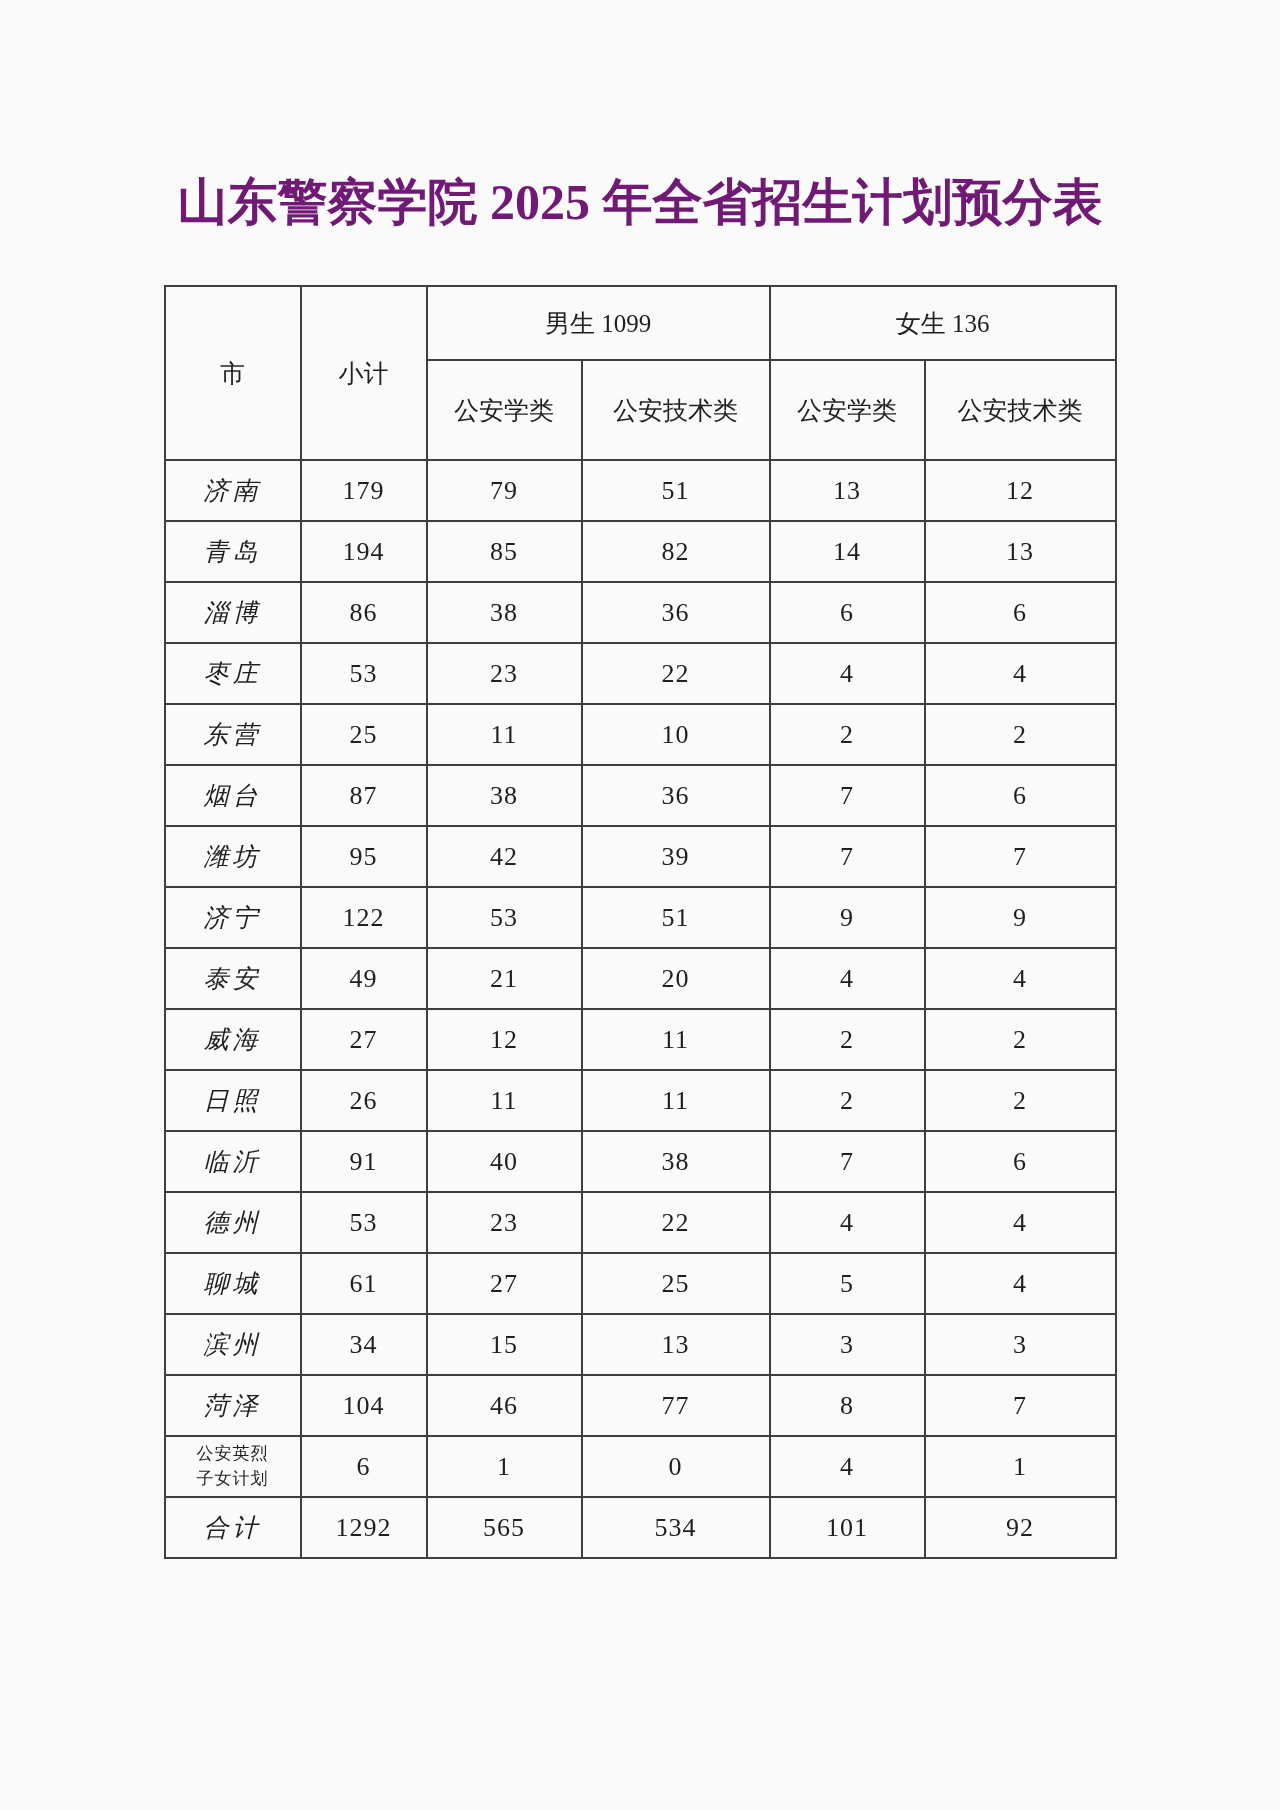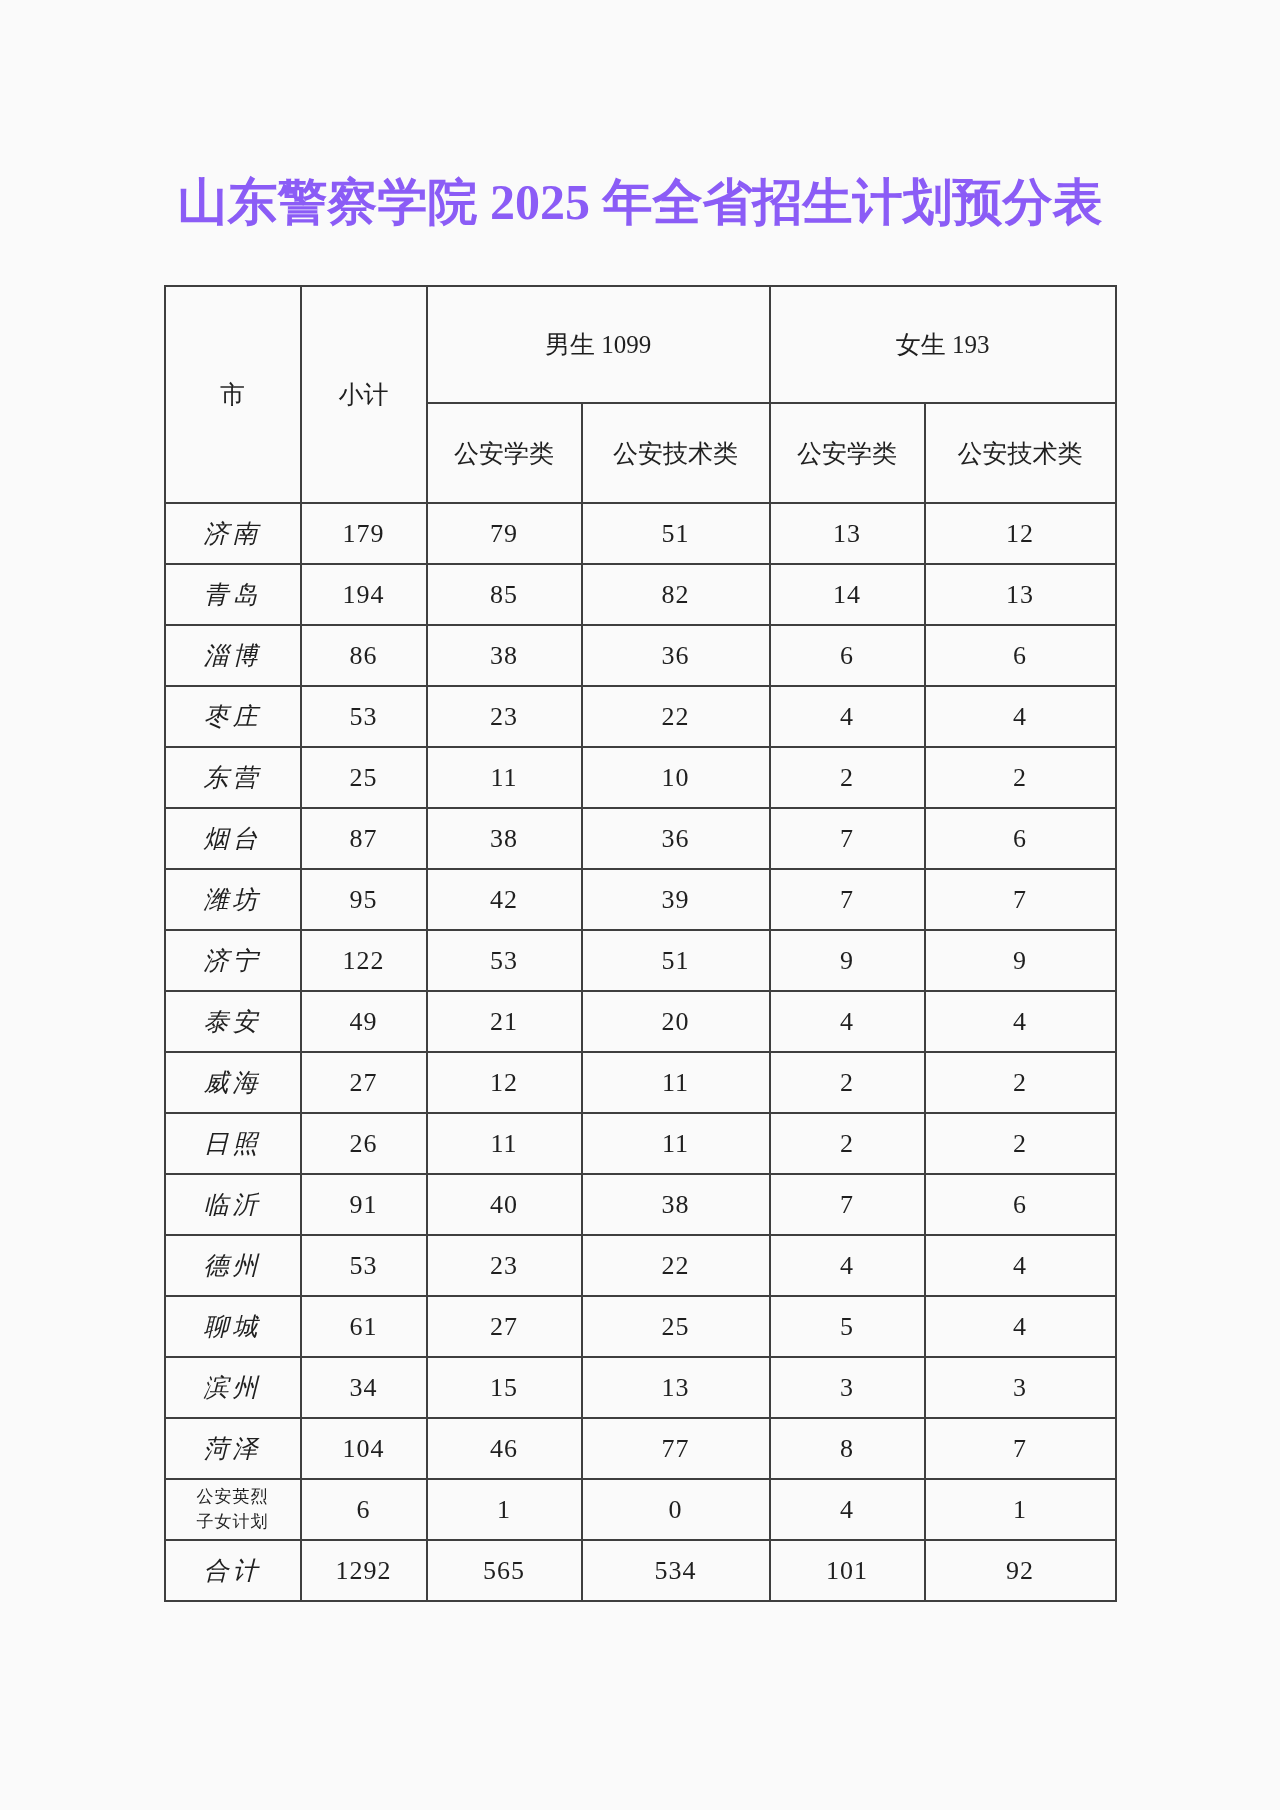--- a/index.html
+++ b/index.html
@@ -10,38 +10,38 @@
     font-family: "Liberation Serif", "DejaVu Serif", serif;
   }
   body { height: 1810px; overflow: hidden; }
 
   .doc-title {
     margin-top: 172px;
     text-align: center;
     font-size: 50px;
     font-weight: bold;
     line-height: 1.22;
-    color: #8b5cf6;
+    color: #701a75;
   }
   .doc-title .title-line { display: block; }
 
   table.plan-table {
     border-collapse: collapse;
     table-layout: fixed;
     margin: 52px auto 0 auto;
   }
   .plan-table th, .plan-table td {
     border: 2px solid #3f3f3f;
     text-align: center;
     vertical-align: middle;
     font-weight: normal;
     background: #fafafa;
     overflow: hidden;
   }
-  .plan-table thead .group-row th { height: 117px; font-size: 25px; }
+  .plan-table thead .group-row th { height: 74px; font-size: 25px; }
   .plan-table thead .sub-row th   { height: 100px; font-size: 25px; }
   .plan-table td { height: 61px; font-size: 26px; letter-spacing: 1px; }
   .plan-table td.row-label { font-size: 25px; letter-spacing: 4px; font-style: italic; }
   .plan-table td.row-label-small { font-size: 17px; letter-spacing: 1px; line-height: 1.45; }
   .wrap4 { display: inline-block; width: 4.3em; }
 
   .col-city   { width: 136px; }
   .col-sub    { width: 126px; }
   .col-m-sec  { width: 155px; }
   .col-m-tech { width: 188px; }
@@ -62,21 +62,21 @@
       <col class="col-m-sec">
       <col class="col-m-tech">
       <col class="col-f-sec">
       <col class="col-f-tech">
   </colgroup>
   <thead>
     <tr class="group-row">
       <th rowspan="2">市</th>
       <th rowspan="2">小计</th>
       <th colspan="2">男生 1099</th>
-      <th colspan="2">女生 193</th>
+      <th colspan="2">女生 136</th>
     </tr>
     <tr class="sub-row">
       <th>公安学类</th>
       <th>公安技术类</th>
       <th>公安学类</th>
       <th>公安技术类</th>
     </tr>
   </thead>
   <tbody>
     <tr>

